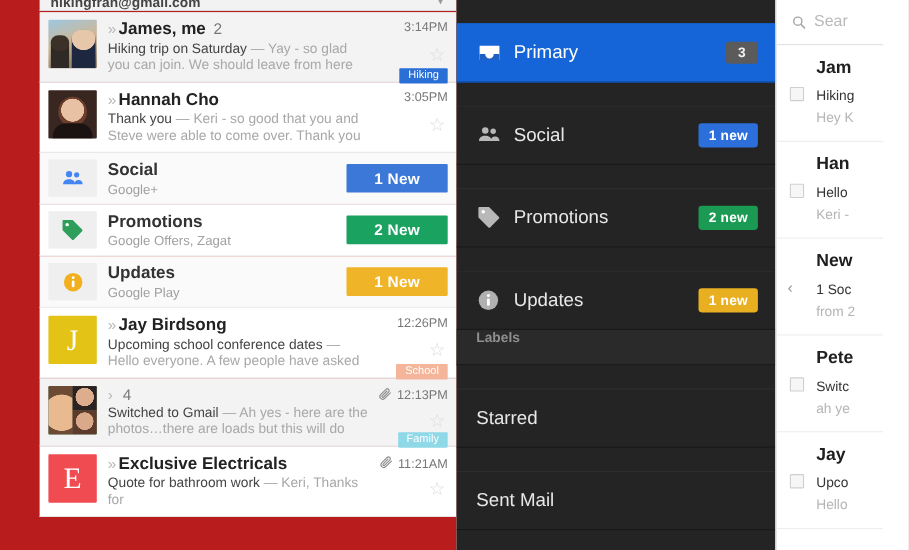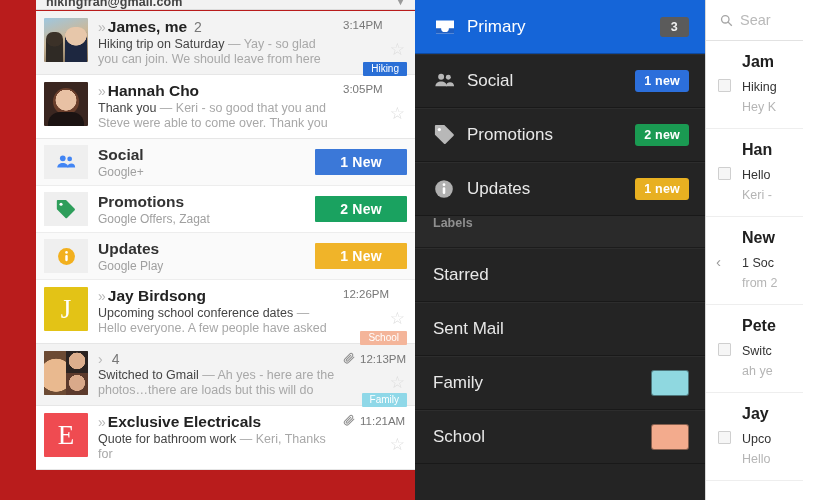--- a/index.html
+++ b/index.html
@@ -88,21 +88,21 @@
   }
   .count { font-size: 14px; color:#777; margin-left: 7px; font-weight: normal; flex:0 0 auto;}
   .snippet {
     font-size: 12.5px; color: #a8a8a8; line-height: 15px;
     margin-top: 1px; max-height: 30px; overflow: hidden;
   }
   .snippet b { color: #444; font-weight: normal; }
   .cat-title { font-size: 15.5px; font-weight: bold; color:#333; }
   .cat-sub { font-size: 12px; color:#a0a0a0; margin-top:1px; }
 
-  .row-right { flex: 0 0 auto; width: 64px; position: relative; align-self: stretch;}
+  .row-right { flex: 0 0 auto; width: 64px; text-align: right; position: relative; align-self: stretch;}
   .time { font-size: 11.5px; color:#777; white-space: nowrap; display:block; padding-top:1px;}
   .clip { display:inline-block; margin-right:4px; color:#8f8f8f; }
   .star { position:absolute; right: 2px; top: 21px; color:#dcdcdc; font-size: 17px; }
 
   .badge-new {
     display:inline-block; min-width: 92px; text-align:center;
     color:#fff; font-size: 14px; font-weight: bold; padding: 5px 4px;
     border-radius: 1px; letter-spacing: .2px;
   }
   .chip {
@@ -113,20 +113,21 @@
 
   
   .drawer {
     position: absolute; left: 415px; top: 0; width: 290px; height: 500px;
     background: #242424; overflow: hidden;
   }
   .d-item {
     position: relative; height: 54px; display:flex; align-items:center;
     padding: 0 16px 0 18px; border-bottom: 1px solid #191919;
     box-shadow: inset 0 1px 0 #2d2d2d;
+    margin-top: 21px;
   }
   .d-item.active { background: #1565d8; box-shadow:none; border-bottom: 1px solid #0d49a0; }
   .d-icon { width: 34px; flex:0 0 34px; display:flex; align-items:center; }
   .d-label {
     flex: 1 1 auto; color:#e8e8e8; font-size: 17px;
     white-space:nowrap; overflow:hidden; text-overflow:ellipsis;
   }
   .d-item.active .d-label { color:#ffffff; }
   .d-badge {
     flex: 0 0 auto; font-size: 12.5px; font-weight: bold; color:#fff;

